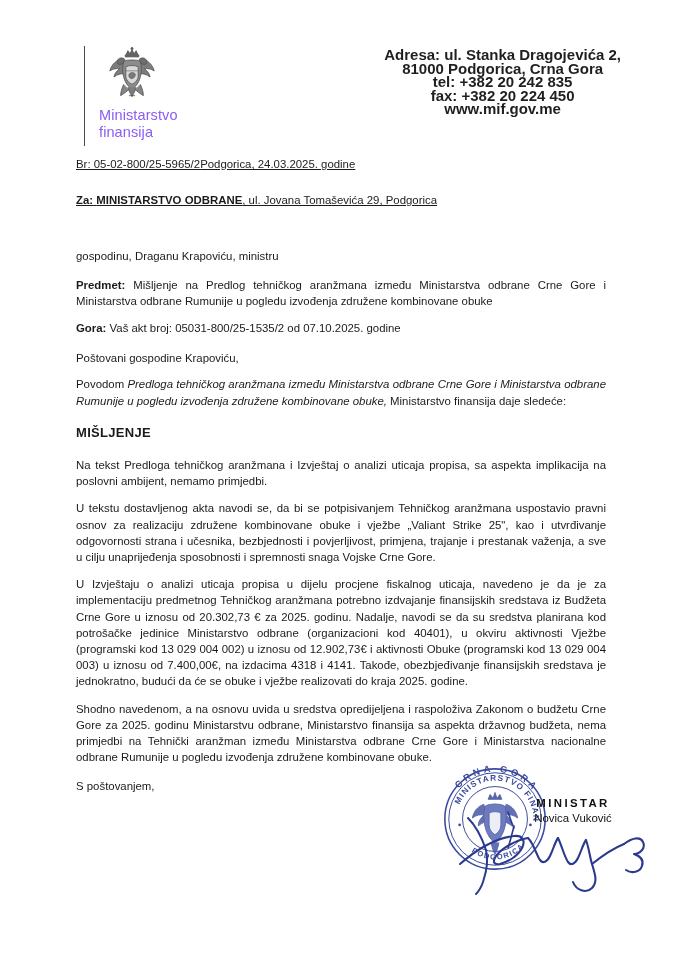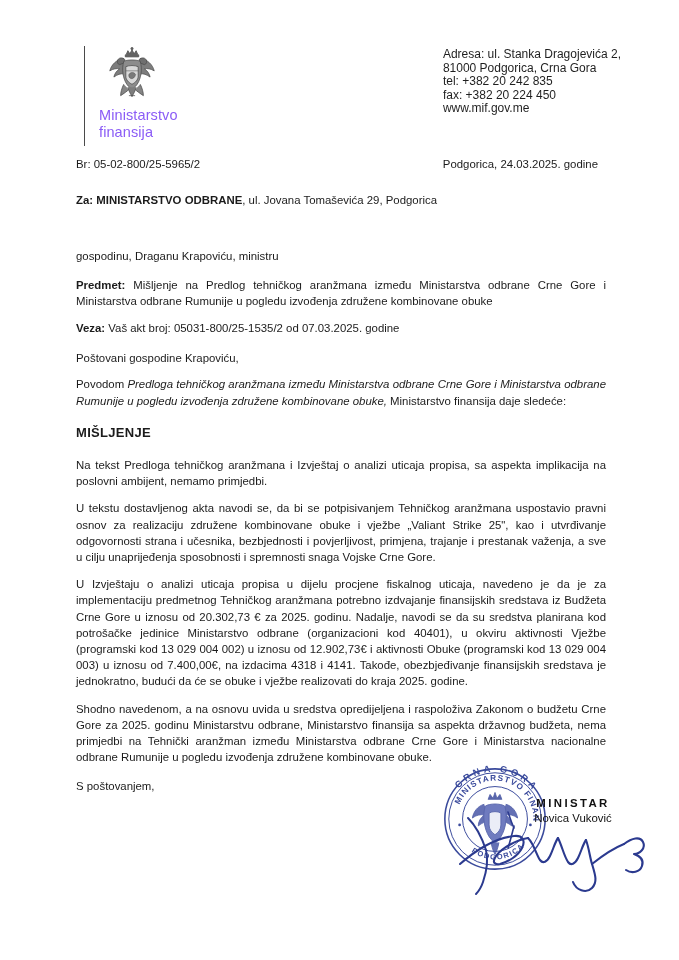--- a/index.html
+++ b/index.html
@@ -55,47 +55,48 @@
     color: #8b5cf6;
     letter-spacing: .1px;
     margin-top: 1px;
     white-space: pre-line;
   }
 
   .lh-right {
     position: absolute;
     right: 58px;
     top: 8px;
-    text-align: left;
-    font-size: 12px;
+    text-align: center;
+    font-size: 15px;
     line-height: 13.6px;
     color: #1f1f1f;
+    font-weight: bold;
   }
   .lh-right div { white-space: nowrap; }
 
   
   .doc {
     position: absolute;
     left: 76px;
     top: 156px;
     width: 530px;
     font-size: 11.4px;
     line-height: 16.2px;
     color: #1b1b1b;
   }
   .row-ref {
     display: flex;
-    justify-content: space-between;
     align-items: baseline;
     margin-bottom: 20px;
+    text-decoration: underline;
   }
   .ref-no { white-space: nowrap; }
   .place-date { white-space: nowrap; padding-right: 8px; }
 
-  .line-to { margin-bottom: 12px; }
+  .line-to { margin-bottom: 12px; text-decoration: underline; }
   .line-person { margin-bottom: 12px; margin-top: 40px; }
 
   p.just {
     text-align: justify;
     margin: 0 0 11px 0;
   }
   .lbl { font-weight: bold; }
   .ital { font-style: italic; }
 
   .salutation { margin: 14px 0 10px 0; }
@@ -212,21 +213,21 @@
 
     <div class="line-to">
       <span class="lbl">Za:</span>
       <span class="lbl">MINISTARSTVO ODBRANE</span><span>, ul. Jovana Tomaševića 29, Podgorica</span>
     </div>
 
     <div class="line-person">gospodinu, Draganu Krapoviću, ministru</div>
 
     <p class="just"><span class="lbl">Predmet:</span> <span>Mišljenje na Predlog tehničkog aranžmana između Ministarstva odbrane Crne Gore i Ministarstva odbrane Rumunije u pogledu izvođenja združene kombinovane obuke</span></p>
 
-    <p class="just"><span class="lbl">Veza:</span> <span>Vaš akt broj: 05031-800/25-1535/2 od 07.03.2025. godine</span></p>
+    <p class="just"><span class="lbl">Gora:</span> <span>Vaš akt broj: 05031-800/25-1535/2 od 07.10.2025. godine</span></p>
 
     <div class="salutation">Poštovani gospodine Krapoviću,</div>
 
     <p class="just"><span>Povodom </span><span class="ital">Predloga tehničkog aranžmana između Ministarstva odbrane Crne Gore i Ministarstva odbrane Rumunije u pogledu izvođenja združene kombinovane obuke,</span><span> Ministarstvo finansija daje sledeće:</span></p>
 
     <div class="heading">MIŠLJENJE</div>
 
     <p class="just para-gap">Na tekst Predloga tehničkog aranžmana i Izvještaj o analizi uticaja propisa, sa aspekta implikacija na poslovni ambijent, nemamo primjedbi.</p>
     <p class="just para-gap">U tekstu dostavljenog akta navodi se, da bi se potpisivanjem Tehničkog aranžmana uspostavio pravni osnov za realizaciju združene kombinovane obuke i vježbe „Valiant Strike 25", kao i utvrđivanje odgovornosti strana i učesnika, bezbjednosti i povjerljivost, primjena, trajanje i prestanak važenja, a sve u cilju unaprijeđenja sposobnosti i spremnosti snaga Vojske Crne Gore.</p>
     <p class="just para-gap">U Izvještaju o analizi uticaja propisa u dijelu procjene fiskalnog uticaja, navedeno je da je za implementaciju predmetnog Tehničkog aranžmana potrebno izdvajanje finansijskih sredstava iz Budžeta Crne Gore u iznosu od 20.302,73 € za 2025. godinu. Nadalje, navodi se da su sredstva planirana kod potrošačke jedinice Ministarstvo odbrane (organizacioni kod 40401), u okviru aktivnosti Vježbe (programski kod 13 029 004 002) u iznosu od 12.902,73€ i aktivnosti Obuke (programski kod 13 029 004 003) u iznosu od 7.400,00€, na izdacima 4318 i 4141. Takođe, obezbjeđivanje finansijskih sredstava je jednokratno, budući da će se obuke i vježbe realizovati do kraja 2025. godine.</p>

